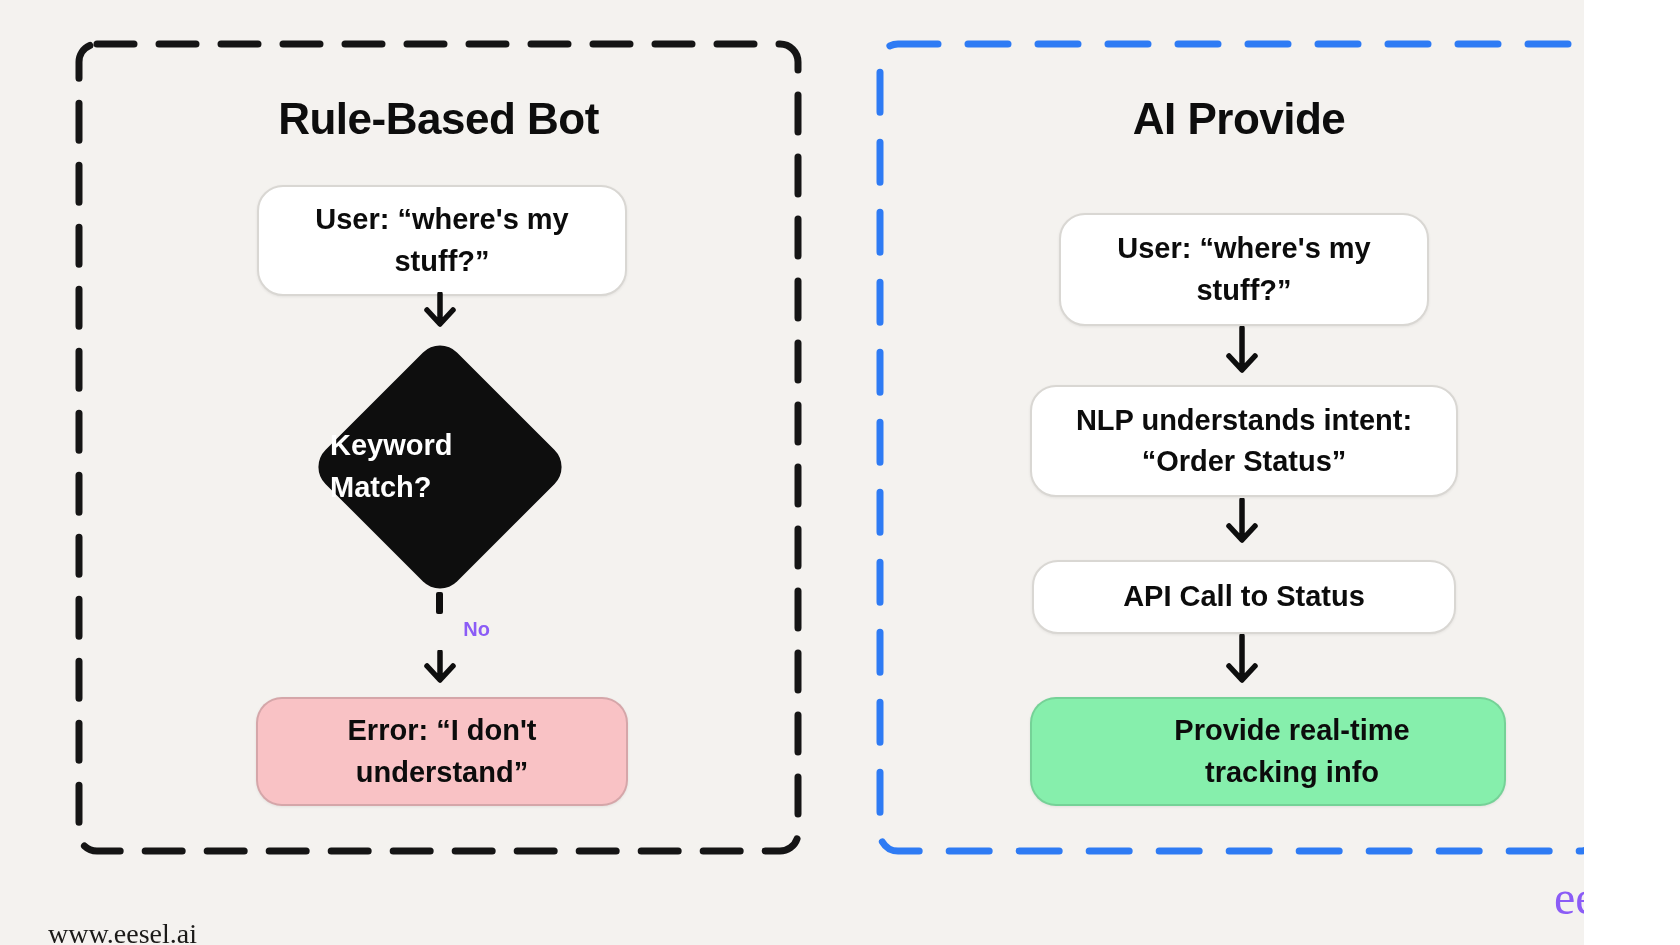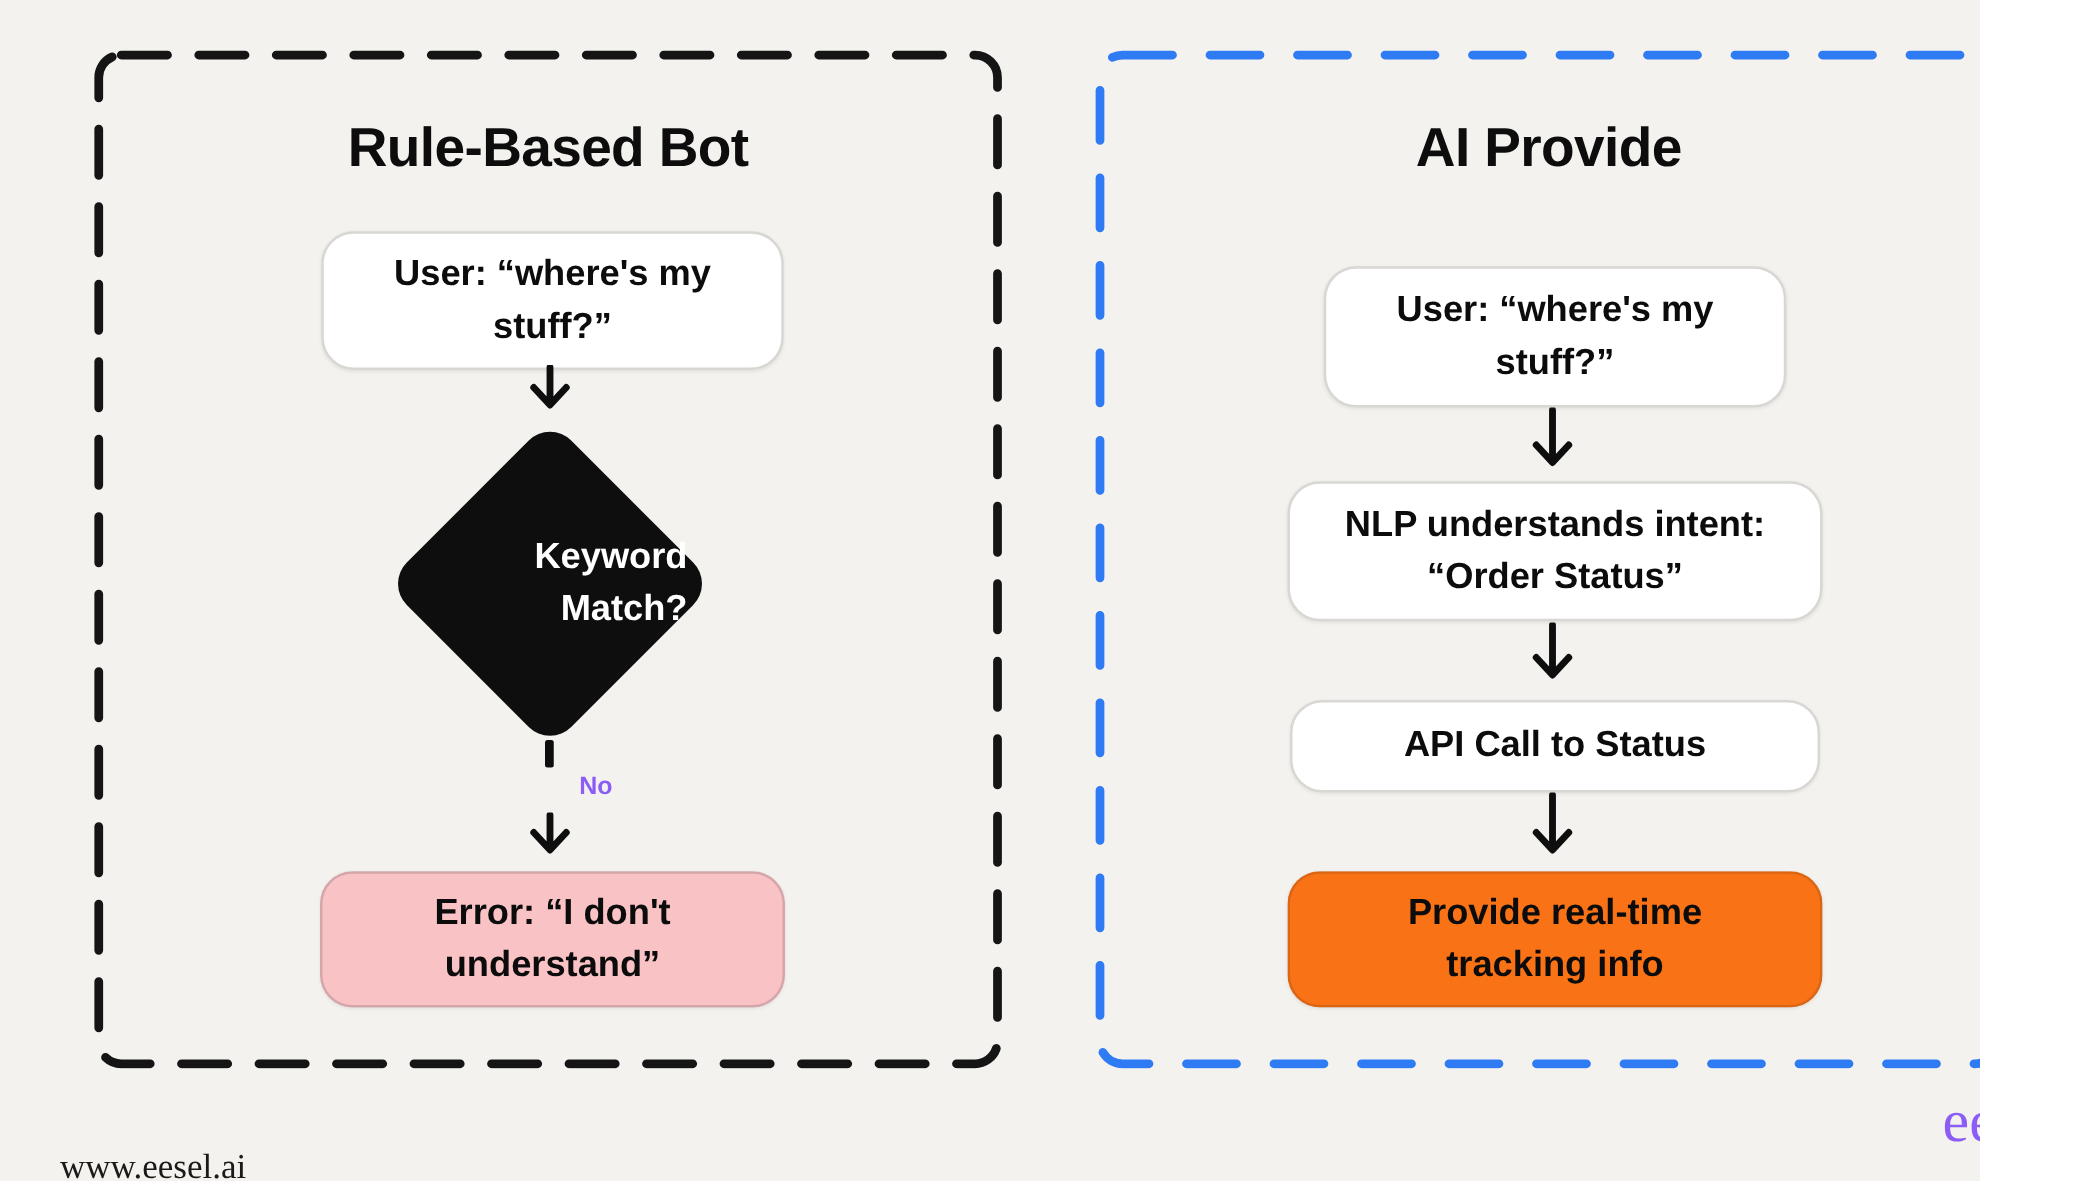--- a/index.html
+++ b/index.html
@@ -23,32 +23,32 @@
     text-align:center;
     font-weight:700;font-size:29px;line-height:1.42;
     color:#0c0c0c;
     background:#ffffff;
     border:2px solid #d9d7d3;
     border-radius:26px;
     box-shadow:0 1px 3px rgba(0,0,0,0.07);
     white-space:pre-line;
   }
   .node.error{background:#f9c2c5;border-color:rgba(0,0,0,0.14);}
-  .node.success{background:#f97316;border-color:rgba(0,0,0,0.12);}
+  .node.success{background:#86efac;border-color:rgba(0,0,0,0.12);padding-left:48px;}
   .diamond{
     position:absolute;
     left:347px;top:374px;width:186px;height:186px;
     background:#0e0e0e;
     border-radius:24px;
     transform:rotate(45deg);
   }
   .diamond-label{
     position:absolute;
     left:330px;top:424px;width:220px;
-    text-align:right;
+    text-align:left;
     font-weight:700;font-size:29px;line-height:1.45;
     color:#ffffff;
     white-space:pre-line;
   }
   .edge-label{
     position:absolute;
     left:390px;top:618px;width:100px;
     text-align:right;
     font-weight:700;font-size:20px;color:#8b5cf6;
   }

